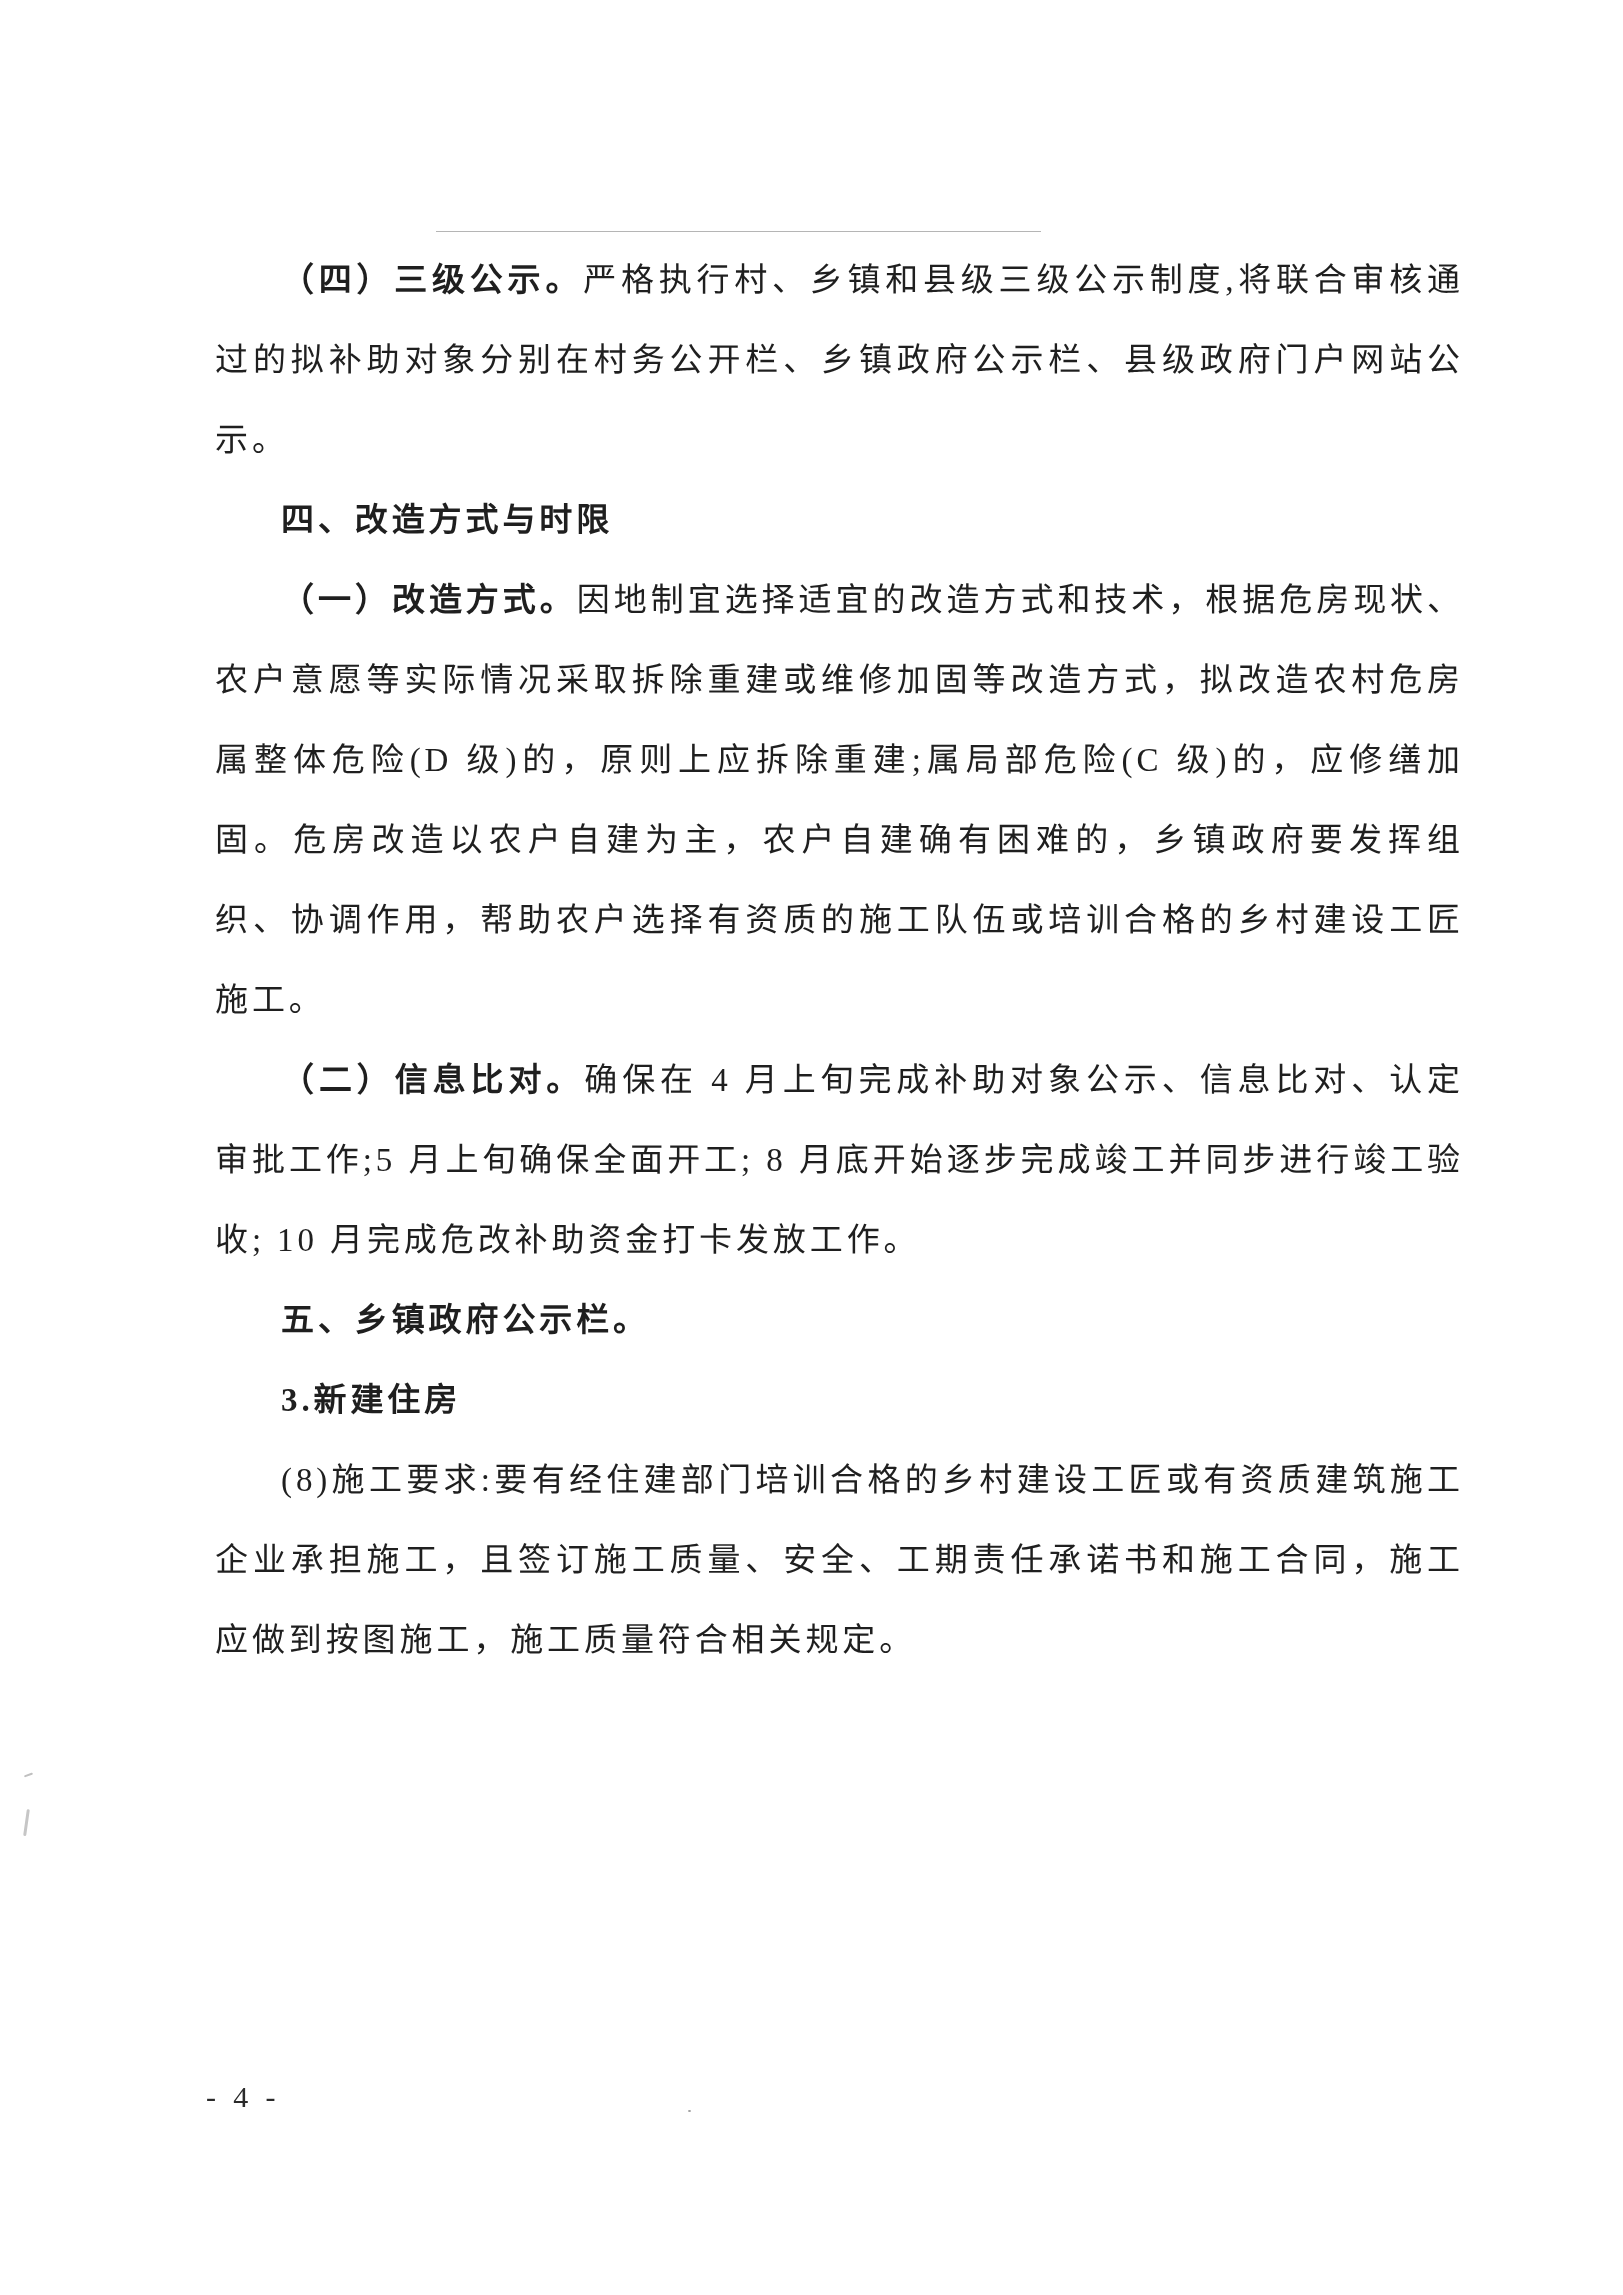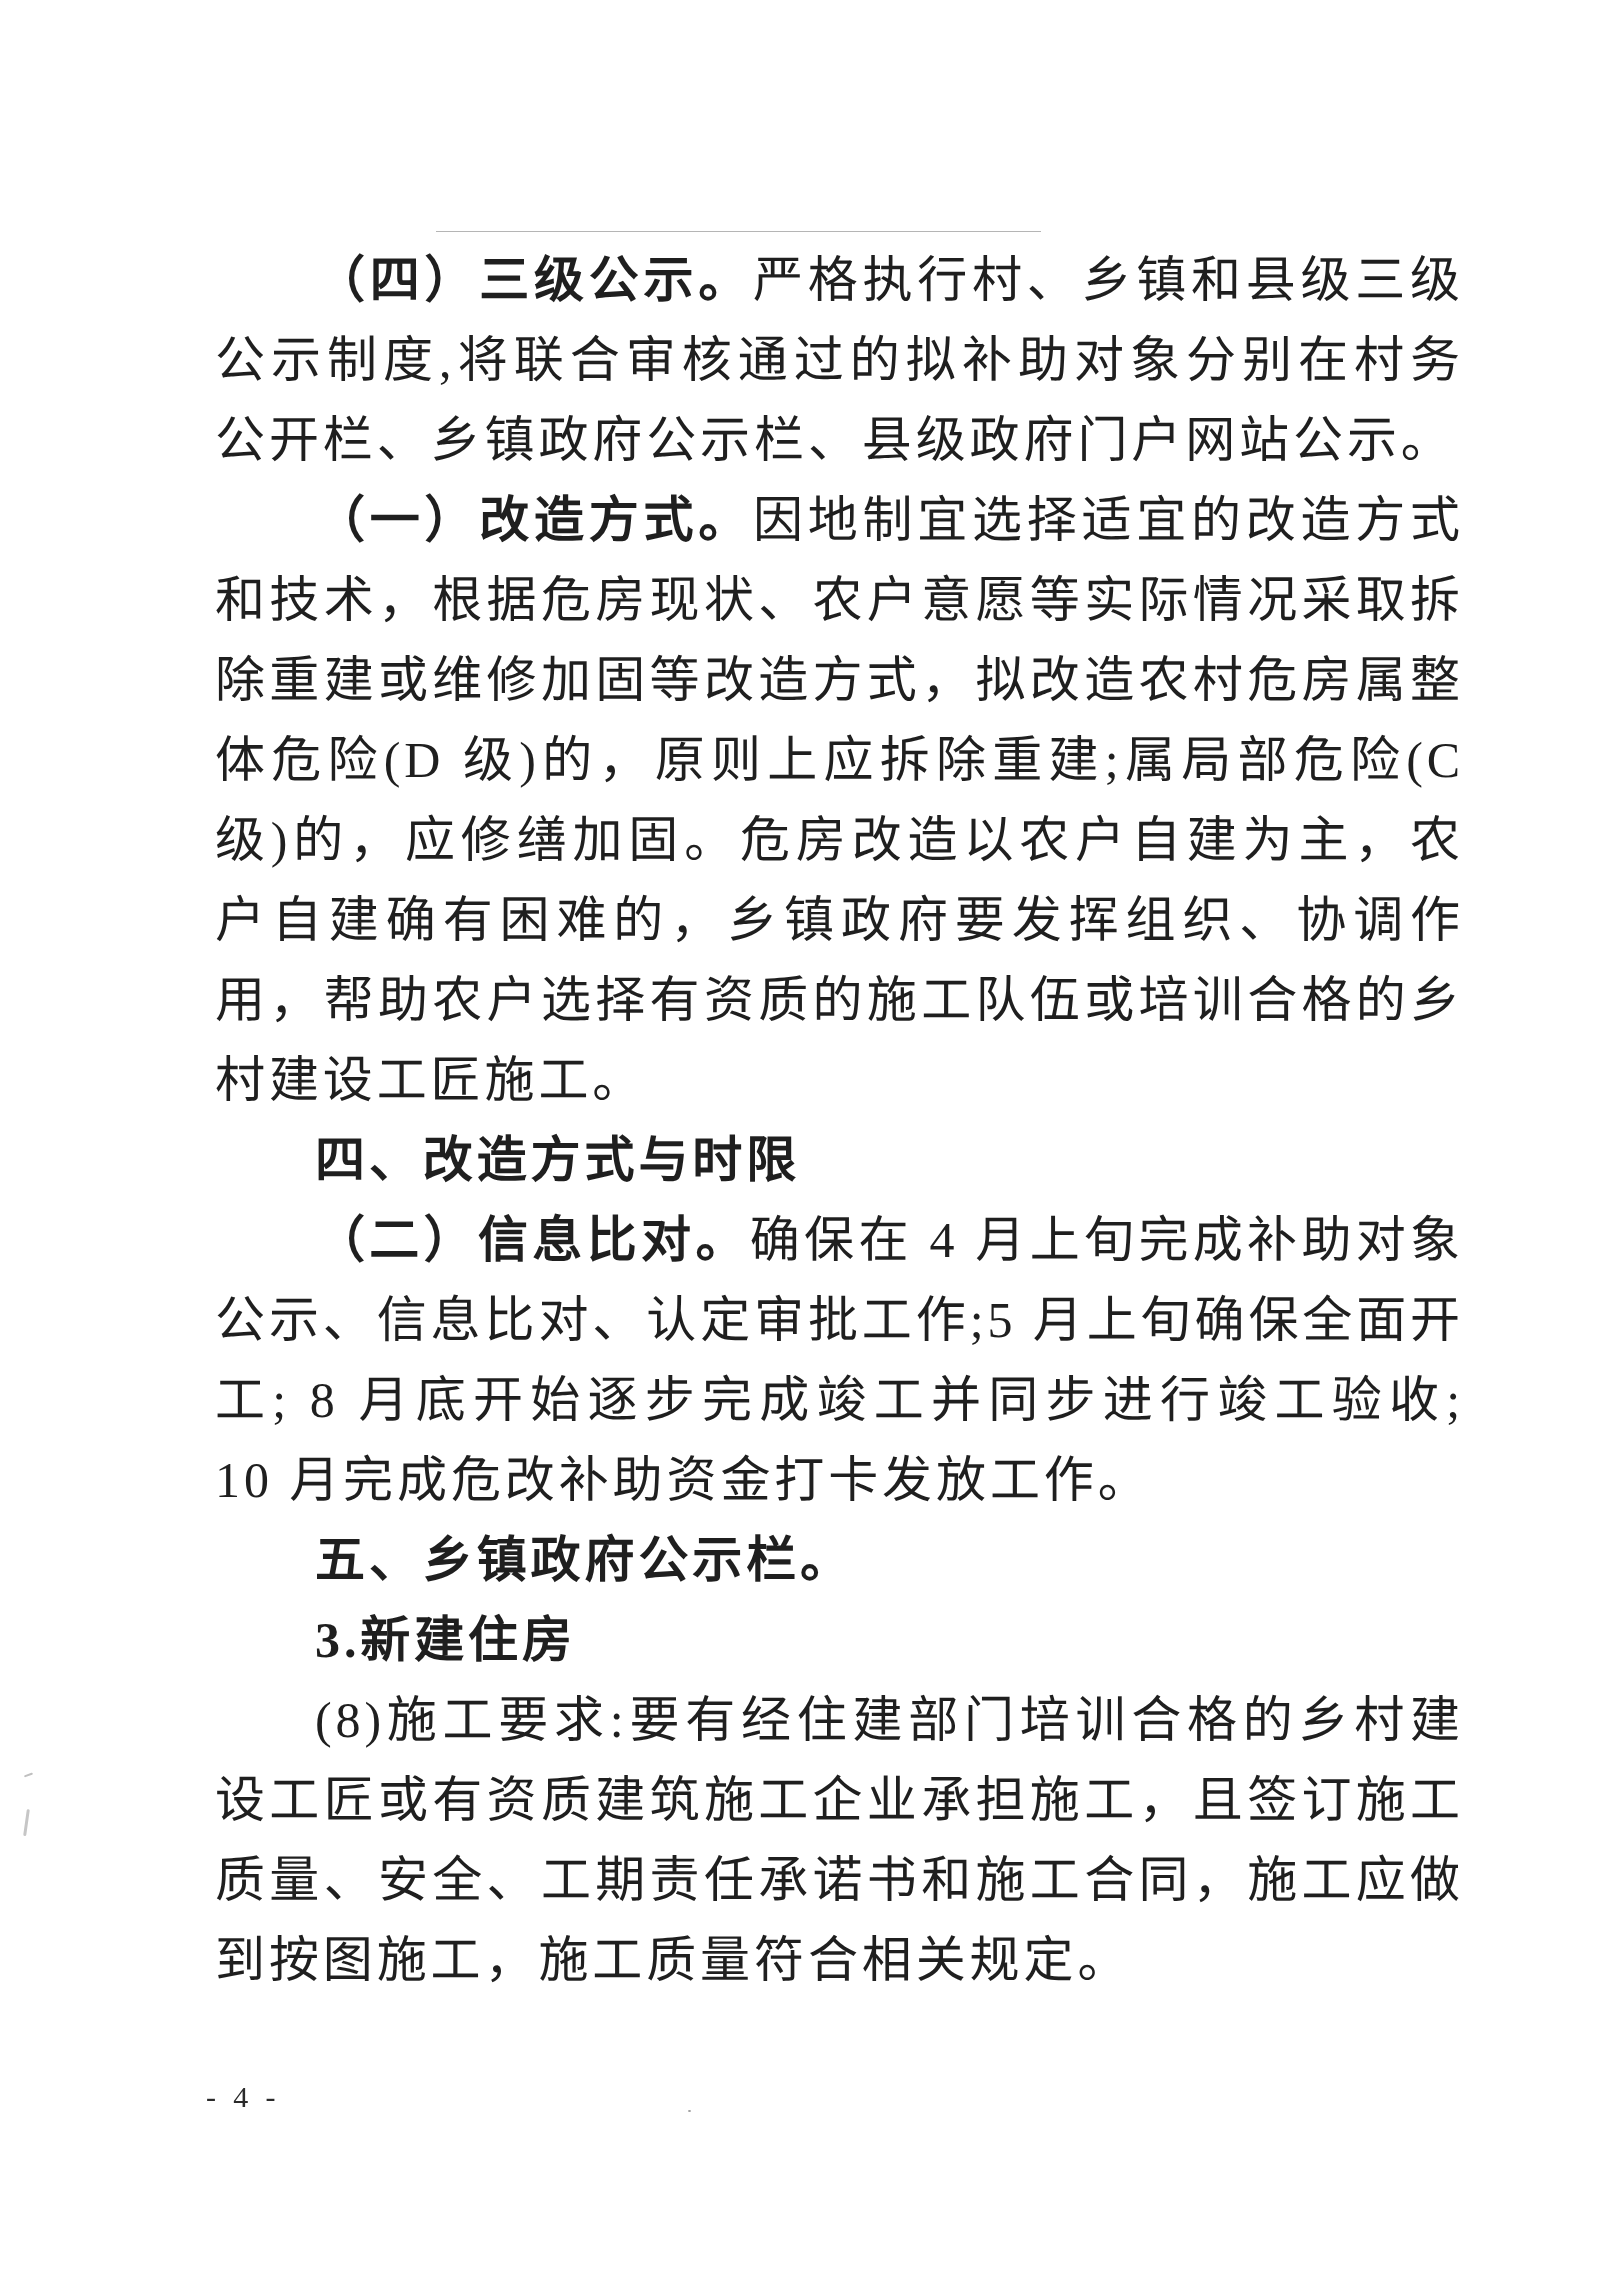--- a/index.html
+++ b/index.html
@@ -24,21 +24,21 @@
     height: 1px;
     background: #9c9c9c;
     opacity: 0.75;
   }
   .content {
     position: absolute;
     left: 215px;
     top: 240px;
     width: 1249px;
     color: #1f1f1f;
-    font-size: 50px;
+    font-size: 33px;
     line-height: 80px;
     letter-spacing: 3.9px;
     text-align: justify;
     text-justify: inter-ideograph;
   }
   .content p {
     margin: 0;
     padding: 0;
     text-indent: 2em;
   }
@@ -92,25 +92,25 @@
 
   <div class="rule-artifact"></div>
 
   <div class="content">
 
     <p>
       <span class="seg-bold">（四）三级公示。</span><span>严格执行村、乡镇和县级三级公示制度,将联合审核通过的拟补助对象分别在村务公开栏、乡镇政府公示栏、县级政府门户网站公示。</span>
     </p>
 
     <p>
-      <span class="seg-bold">（一）改造方式。</span><span>因地制宜选择适宜的改造方式和技术，根据危房现状、农户意愿等实际情况采取拆除重建或维修加固等改造方式，拟改造农村危房属整体危险(D 级)的，原则上应拆除重建;属局部危险(C 级)的，应修缮加固。危房改造以农户自建为主，农户自建确有困难的，乡镇政府要发挥组织、协调作用，帮助农户选择有资质的施工队伍或培训合格的乡村建设工匠施工。</span>
+      <span class="seg-bold">四、改造方式与时限</span>
     </p>
 
     <p>
-      <span class="seg-bold">四、改造方式与时限</span>
+      <span class="seg-bold">（一）改造方式。</span><span>因地制宜选择适宜的改造方式和技术，根据危房现状、农户意愿等实际情况采取拆除重建或维修加固等改造方式，拟改造农村危房属整体危险(D 级)的，原则上应拆除重建;属局部危险(C 级)的，应修缮加固。危房改造以农户自建为主，农户自建确有困难的，乡镇政府要发挥组织、协调作用，帮助农户选择有资质的施工队伍或培训合格的乡村建设工匠施工。</span>
     </p>
 
     <p>
       <span class="seg-bold">（二）信息比对。</span><span>确保在 4 月上旬完成补助对象公示、信息比对、认定审批工作;5 月上旬确保全面开工; 8 月底开始逐步完成竣工并同步进行竣工验收; 10 月完成危改补助资金打卡发放工作。</span>
     </p>
 
     <p>
       <span class="seg-bold">五、乡镇政府公示栏。</span>
     </p>
 

